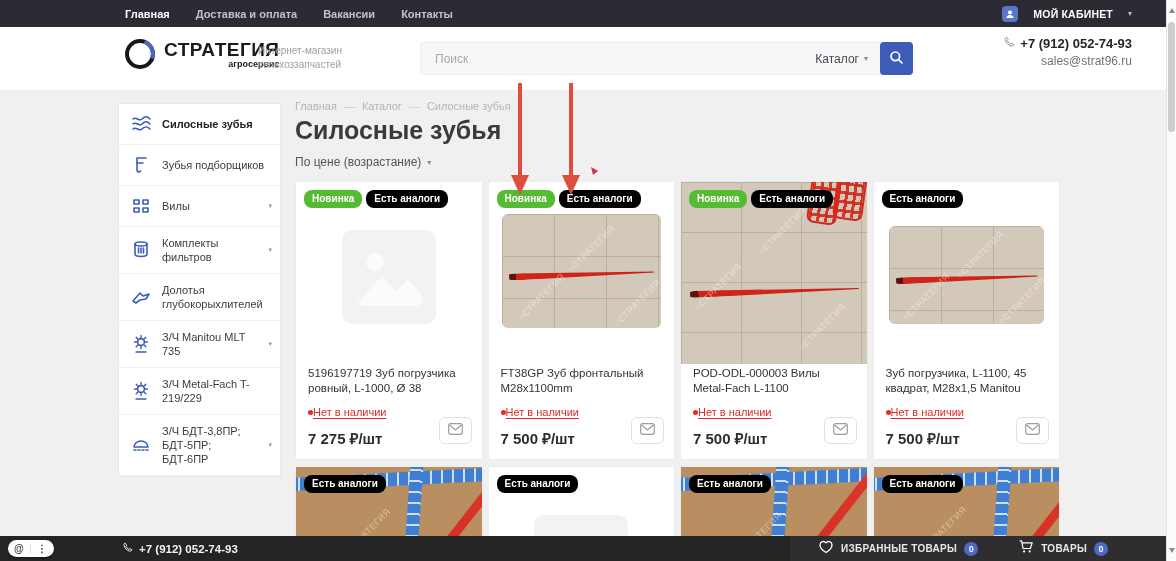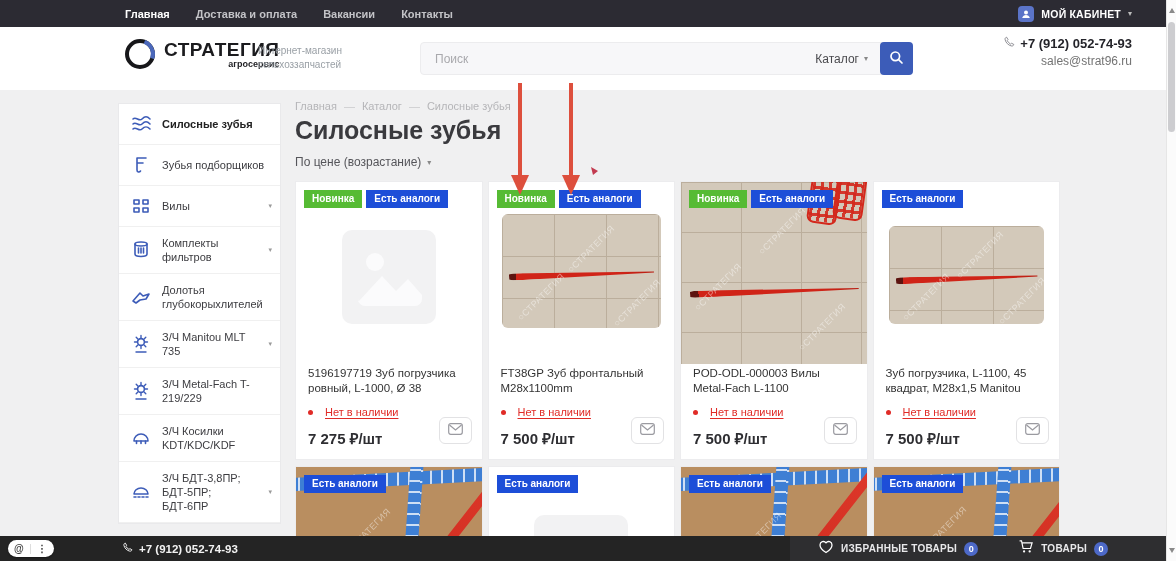--- a/index.html
+++ b/index.html
@@ -4,21 +4,21 @@
 <style>
   * { margin:0; padding:0; box-sizing:border-box; }
   html,body { width:1176px; height:561px; }
   body { font-family:"Liberation Sans", sans-serif; position:relative; overflow:hidden; background:#f0f0f1; }
 
   
   .topbar { position:absolute; left:0; top:0; width:1166px; height:27px; background:#2c2b33;
             display:flex; align-items:center; padding-left:125px; gap:26px; z-index:20; }
   .topbar .nav-item { font-size:11px; font-weight:bold; color:#c3c3c7; cursor:pointer; white-space:nowrap; }
   .topbar .nav-item.active { color:#ffffff; }
-  .account { position:absolute; right:34px; top:0; height:27px; display:flex; align-items:center; gap:7px; cursor:pointer; }
+  .account { position:absolute; right:34px; top:0; height:27px; display:flex; align-items:center; gap:15px; cursor:pointer; }
   .account .avatar { width:16px; height:16px; border-radius:4px; background:#5b74c8; display:flex; align-items:center; justify-content:center; }
   .account .label { font-size:10.5px; font-weight:bold; color:#fff; letter-spacing:.2px; }
   .account .caret { color:#bbb; font-size:8px; }
 
   
   .header { position:absolute; left:0; top:27px; width:1166px; height:63px; background:#ffffff; z-index:19; }
   .logo { position:absolute; left:125px; top:12px; display:flex; gap:9px; align-items:center; cursor:pointer; }
   .logo-ring { position:relative; width:30px; height:30px; border:4px solid #17171a; border-radius:50%; }
   .logo-ring::after { content:""; position:absolute; inset:-4px; border:4px solid transparent; border-right-color:#4b68bb; border-radius:50%; transform:rotate(-25deg); }
   .logo-txt .t1 { font-size:19px; font-weight:bold; letter-spacing:.5px; color:#1b1b1e; line-height:19px; }
@@ -50,23 +50,23 @@
   .breadcrumb .bc { cursor:pointer; }
   .breadcrumb .sep { color:#c9c9cc; }
   .page-title { margin-top:3px; font-size:25px; line-height:30px; font-weight:bold; color:#3a3a3e; }
   .sort { margin-top:10px; font-size:12px; color:#55555a; display:flex; align-items:center; gap:6px; cursor:pointer; height:14px; }
   .sort .caret { font-size:8px; color:#888; }
   .grid { margin-top:12px; display:grid; grid-template-columns:repeat(4,1fr); gap:6px 5px; }
 
   .card { position:relative; background:#fff; border:1px solid #ececee; height:279px; overflow:hidden; }
   .card.r2 { height:260px; }
   .badges { position:absolute; top:8px; left:8px; z-index:3; display:flex; gap:4px; }
-  .badge { font-size:10px; font-weight:bold; color:#fff; padding:3px 8px 4px; border-radius:0; white-space:nowrap; }
+  .badge { font-size:10px; font-weight:bold; color:#fff; padding:3px 8px 4px; border-radius:8px; white-space:nowrap; }
   .badge.green { background:#56bb34; }
-  .badge.purple { background:#1d4ed8; }
+  .badge.purple { background:#000000; }
 
   .imgzone { position:relative; height:182px; }
   .ph-wrap { position:absolute; left:50%; top:48px; transform:translateX(-50%); }
   .photo-tile { position:absolute; left:13px; right:13px; top:32px; height:114px; border-radius:6px; overflow:hidden;
     background-color:#d3c9ba;
     background-image:linear-gradient(#bbae9c 1px, transparent 1px), linear-gradient(90deg,#bbae9c 1px, transparent 1px);
     background-size:52px 42px; }
   .photo-tile.small { top:44px; height:98px; left:15px; right:15px; }
   .photo-tile.full { left:0; right:0; top:0; height:182px; border-radius:0; background-size:60px 50px; }
   .tine { position:absolute; left:5%; right:4%; top:50%; height:7px; background:linear-gradient(90deg,#5d1410 0 5%, #d02418 5% 75%, #b81e12); transform:rotate(-2deg);
@@ -76,21 +76,21 @@
     background:repeating-linear-gradient(90deg, rgba(211,40,28,.9) 0 3px, transparent 3px 8px),
                repeating-linear-gradient(rgba(211,40,28,.9) 0 3px, transparent 3px 9px); }
   .photo-box { position:absolute; left:0; right:0; top:0; height:182px; background:#b98e60; overflow:hidden; }
   .tape-h { position:absolute; left:-5%; right:-5%; top:6px; height:13px; background:#3e7fd4; transform:rotate(-3deg);
     background-image:repeating-linear-gradient(90deg, rgba(255,255,255,.75) 0 2px, transparent 2px 11px); }
   .tape-v { position:absolute; top:-5%; bottom:-5%; left:58%; width:13px; background:#3e7fd4; transform:rotate(4deg);
     background-image:repeating-linear-gradient(rgba(255,255,255,.75) 0 2px, transparent 2px 11px); }
   .tine-diag { position:absolute; width:9px; height:150%; top:-20%; right:26%; background:linear-gradient(#e0392b, #c02216); transform:rotate(38deg); border-radius:4px; }
 
   .pname { font-size:11.5px; color:#333; line-height:15px; padding:2px 12px 0; height:34px; overflow:hidden; cursor:pointer; }
-  .stock { margin:8px 12px 0; font-size:11px; color:#e02b27; display:flex; align-items:center; gap:12px; }
+  .stock { margin:8px 12px 0; font-size:11px; color:#e02b27; display:flex; align-items:center; gap:0; }
   .stock .dot { width:5px; height:5px; border-radius:50%; background:#e02b27; flex:0 0 5px; }
   .stock .txt { text-decoration:underline; text-underline-offset:2px; cursor:pointer; }
   .pricerow { position:absolute; left:12px; right:10px; bottom:11px; display:flex; align-items:center; justify-content:space-between; }
   .price { font-size:15px; font-weight:bold; color:#2e2e32;margin-top:16px; }
   .mailbtn { width:33px; height:27px; border:1px solid #e2e2e4; border-radius:6px; background:#fff; cursor:pointer; display:flex; align-items:center; justify-content:center; }
 
   
   .arrows { position:absolute; left:505px; top:83px; z-index:40; pointer-events:none; }
 
   
@@ -218,27 +218,20 @@
   </div>
   <div class="srow">
     <span class="sicon"><svg width="22" height="22" viewBox="0 0 22 22">
           <circle cx="11" cy="9" r="3.4"></circle>
           <path d="M11 2.5V5M11 13v2.5M4.5 9H7M15 9h2.5M6.2 4.2l1.7 1.7M14.1 12.1l1.7 1.7M15.8 4.2l-1.7 1.7M7.9 12.1l-1.7 1.7M6 19h10" stroke-width="1.4"></path>
         </svg></span>
     <span class="slabel">З/Ч Metal-Fach T-219/229</span>
   </div>
   <div class="srow">
     <span class="sicon"><svg width="22" height="22" viewBox="0 0 22 22">
-          <path d="M4 14a7 7 0 0 1 14 0z"></path>
-          <path d="M6.5 14v2.5M11 14v2.5M15.5 14v2.5"></path>
-        </svg></span>
-    <span class="slabel">З/Ч Косилки KDT/KDC/KDF</span>
-  </div>
-  <div class="srow">
-    <span class="sicon"><svg width="22" height="22" viewBox="0 0 22 22">
           <path d="M4 13a7 6 0 0 1 14 0z"></path>
           <path d="M4 16h2M8 16h2M12 16h2M16 16h2"></path>
         </svg></span>
     <span class="slabel">З/Ч БДТ-3,8ПР; БДТ-5ПР; БДТ-6ПР</span>
     <span class="scaret">▾</span>
   </div>
 
 </div>
 
 <div class="main">

